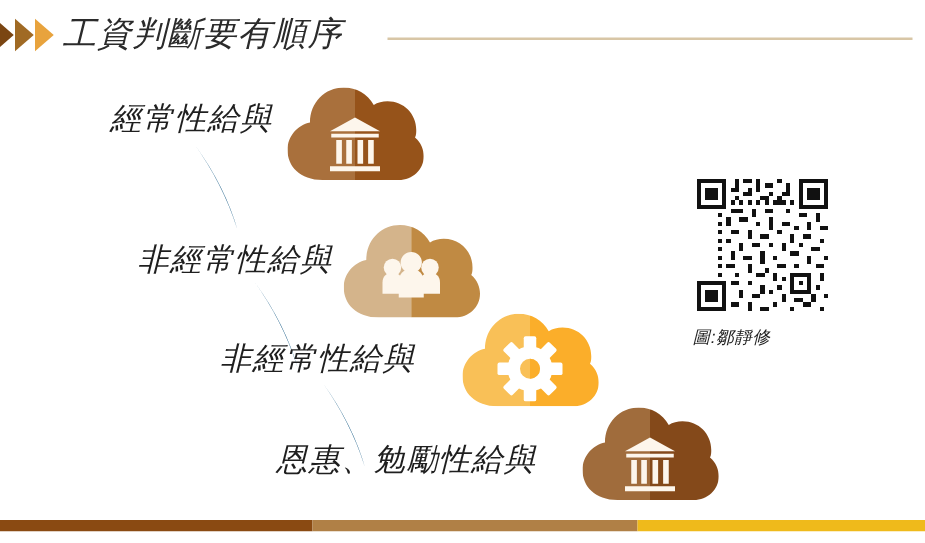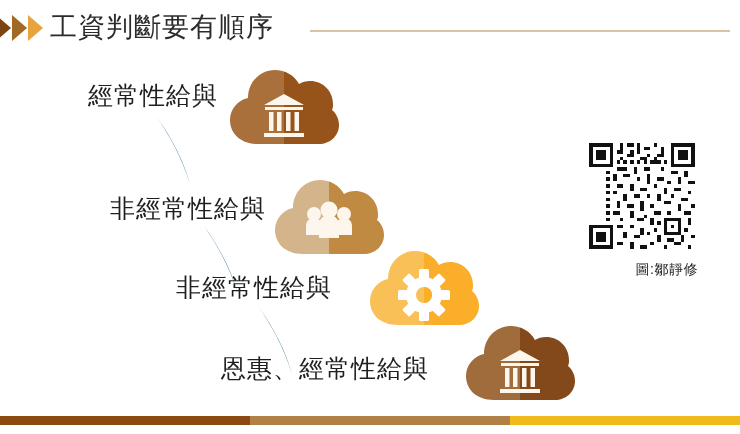--- a/index.html
+++ b/index.html
@@ -9,20 +9,21 @@
   }
   body {
     font-family: "Liberation Sans", "DejaVu Sans", sans-serif;
   }
   #slide {
     position: relative;
     width: 740px;
     height: 434px;
     background: #ffffff;
     overflow: hidden;
+    font-style: italic;
   }
 
   
   #title-bar {
     position: absolute;
     left: 0;
     top: 6px;
     width: 740px;
     height: 42px;
   }
@@ -89,24 +90,24 @@
     height: 78px;
   }
   #conn-0 { left: 148px; top: 112px; }
   #conn-1 { left: 196px; top: 222px; }
   #conn-2 { left: 250px; top: 302px; }
   .connector svg { display: block; width: 100%; height: 100%; }
 
   
   #qr-block {
     position: absolute;
-    left: 586px;
+    left: 554px;
     top: 140px;
     width: 112px;
-    text-align: right;
+    text-align: left;
   }
   #qr-code {
     width: 112px;
     height: 112px;
     display: block;
     background: #ffffff;
   }
   #qr-caption {
     margin-top: 8px;
     font-size: 14px;
@@ -229,21 +230,21 @@
         <path d="M56 40 A8 8 0 0 1 56 56 Z" fill="#FBAE2A"></path>
       </g>
     </svg>
   </div>
   <div class="connector" id="conn-2">
     <svg viewBox="0 0 70 78" xmlns="http://www.w3.org/2000/svg">
       <path d="M8 4 C22 24 34 46 42 72 C36 50 24 26 8 4 Z" fill="#1F6089"></path>
     </svg>
   </div>
 
-  <div class="flow-label" id="label-3">恩惠、經常性給與</div>
+  <div class="flow-label" id="label-3">恩惠、勉勵性給與</div>
   <div class="cloud" id="cloud-3">
     <svg viewBox="0 0 112 84" xmlns="http://www.w3.org/2000/svg">
       <defs>
         <clipPath id="cl3">
           <path d="M30 78 C12 78 2 67 2 54 C2 43 10 34 20 32 C20 16 32 4 47 4 C57 4 66 9 71 18 C74 16 78 15 82 15 C95 15 105 25 105 38 C105 40 105 42 104 44 C109 48 111 54 111 59 C111 70 102 78 91 78 Z"></path>
         </clipPath>
       </defs>
       <g clip-path="url(#cl3)">
         <rect x="0" y="0" width="56" height="84" fill="#A06C3C"></rect>
         <rect x="56" y="0" width="56" height="84" fill="#84491A"></rect>

